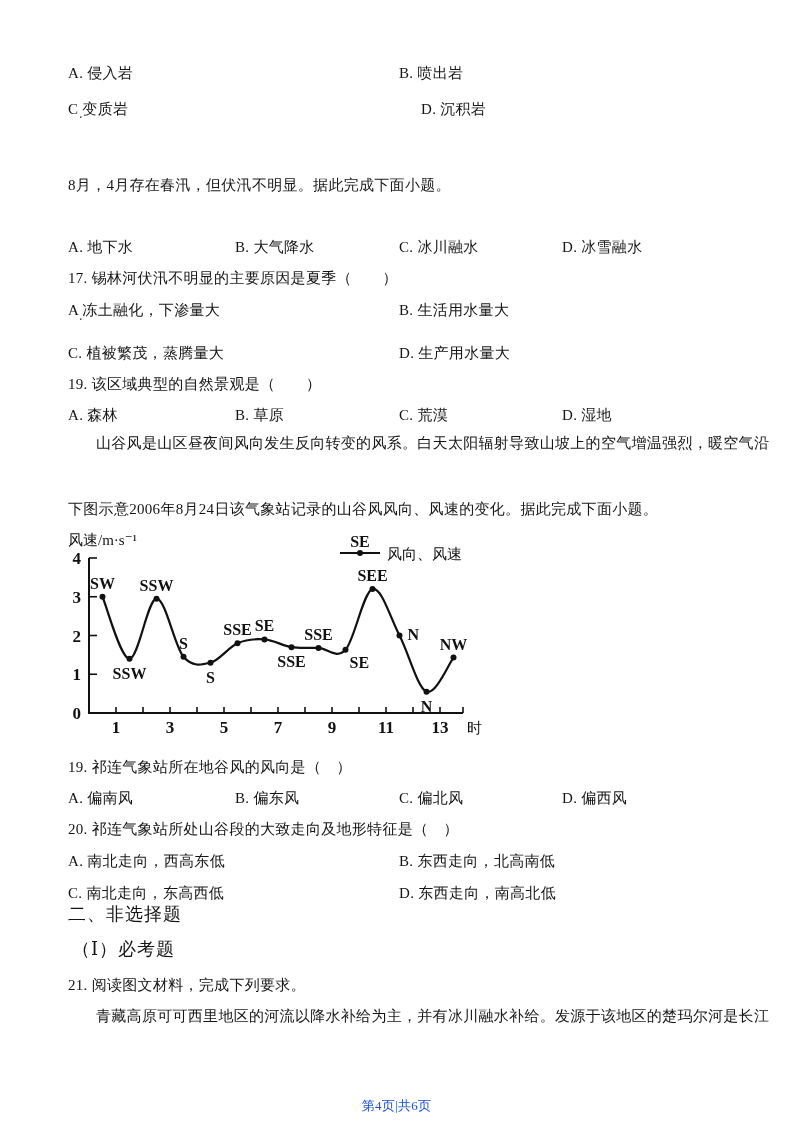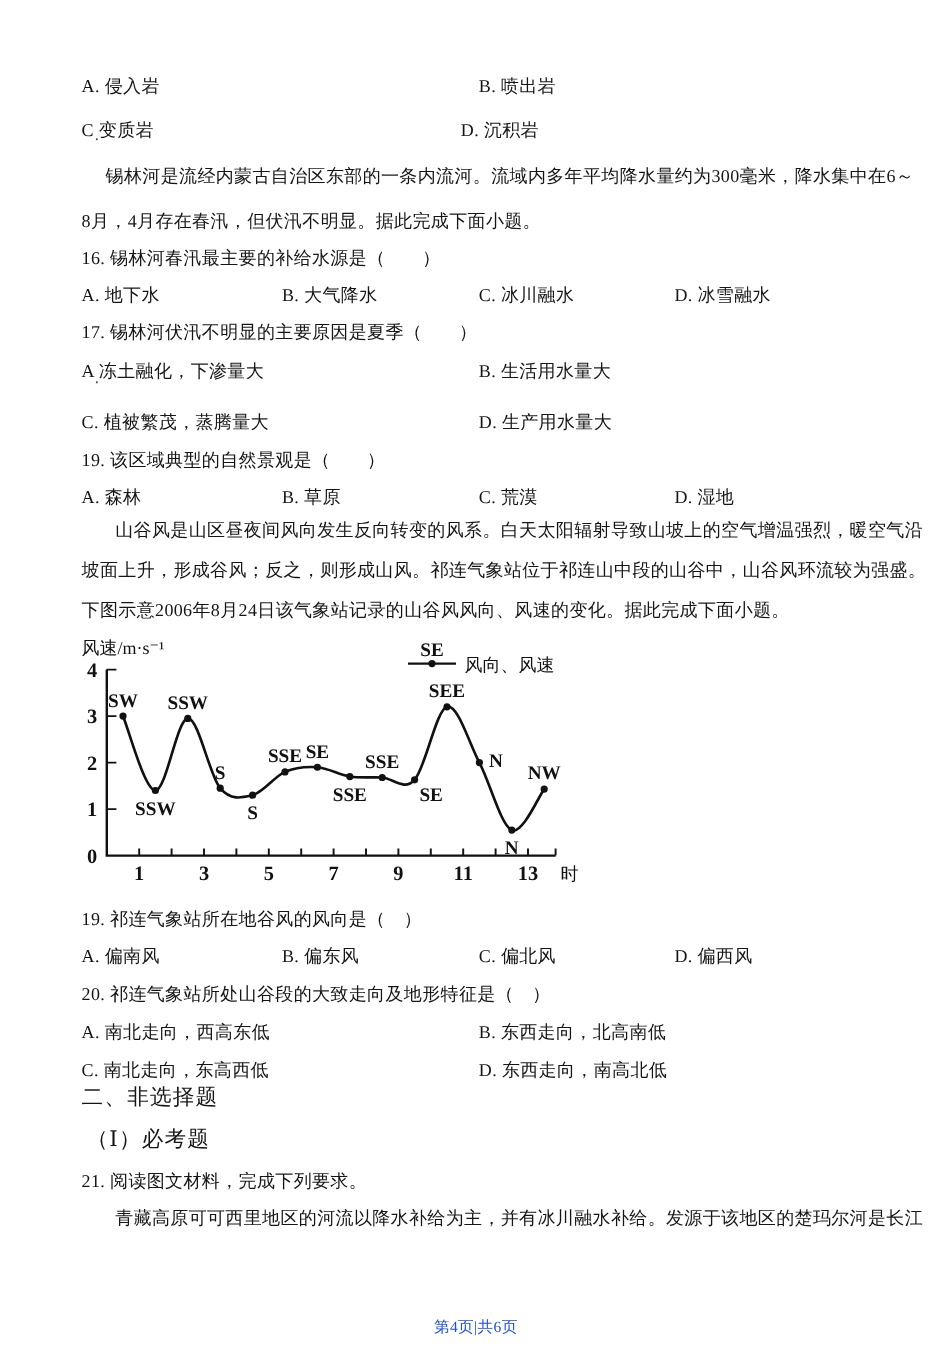--- a/index.html
+++ b/index.html
@@ -19,47 +19,44 @@
   .cjk15{font:15px "Liberation Serif","DejaVu Serif",serif;}
 </style>
 </head>
 <body>
 
 <div class="page">
 
   <div class="line" style="left:68px;top:64px">A. 侵入岩</div>
   <div class="line" style="left:399px;top:64px">B. 喷出岩</div>
   <div class="line" style="left:68px;top:100px">C 变质岩</div>
-  <div class="line" style="left:384px;top:100px">D. 沉积岩</div>
+  <div class="line" style="left:421px;top:100px">D. 沉积岩</div>
   <div class="line stray" style="left:79px;top:104px">.</div>
 
-  <div class="line" style="left:88px;top:139px">锡林河是流经内蒙古自治区东部的一条内流河。流域内多年平均降水量约为300毫米，降水集中在6～</div>
   <div class="line" style="left:68px;top:176px">8月，4月存在春汛，但伏汛不明显。据此完成下面小题。</div>
 
-  <div class="line" style="left:68px;top:207px">16. 锡林河春汛最主要的补给水源是（　　）</div>
   <div class="line" style="left:68px;top:238px">A. 地下水</div>
   <div class="line" style="left:235px;top:238px">B. 大气降水</div>
   <div class="line" style="left:399px;top:238px">C. 冰川融水</div>
   <div class="line" style="left:562px;top:238px">D. 冰雪融水</div>
 
   <div class="line" style="left:68px;top:269px">17. 锡林河伏汛不明显的主要原因是夏季（　　）</div>
   <div class="line" style="left:68px;top:301px">A 冻土融化，下渗量大</div>
   <div class="line" style="left:399px;top:301px">B. 生活用水量大</div>
   <div class="line stray" style="left:79px;top:306px">.</div>
   <div class="line" style="left:68px;top:344px">C. 植被繁茂，蒸腾量大</div>
   <div class="line" style="left:399px;top:344px">D. 生产用水量大</div>
 
   <div class="line" style="left:68px;top:375px">19. 该区域典型的自然景观是（　　）</div>
   <div class="line" style="left:68px;top:406px">A. 森林</div>
   <div class="line" style="left:235px;top:406px">B. 草原</div>
   <div class="line" style="left:399px;top:406px">C. 荒漠</div>
   <div class="line" style="left:562px;top:406px">D. 湿地</div>
 
   <div class="line" style="left:96px;top:434px">山谷风是山区昼夜间风向发生反向转变的风系。白天太阳辐射导致山坡上的空气增温强烈，暖空气沿</div>
-  <div class="line" style="left:68px;top:467px">坡面上升，形成谷风；反之，则形成山风。祁连气象站位于祁连山中段的山谷中，山谷风环流较为强盛。</div>
   <div class="line" style="left:68px;top:500px">下图示意2006年8月24日该气象站记录的山谷风风向、风速的变化。据此完成下面小题。</div>
 
   <svg id="wind-chart" style="position:absolute;left:60px;top:525px" width="440" height="218" viewBox="0 0 440 218">
       <text x="8" y="20" class="cjk15">风速/m·s⁻¹</text>
       <text x="300" y="22" text-anchor="middle" class="dirlabel">SE</text>
       <line x1="280" y1="28" x2="320" y2="28" stroke="#111" stroke-width="2"></line>
       <circle cx="300" cy="28" r="3" fill="#111"></circle>
       <text x="327" y="34" class="cjk15">风向、风速</text>
       <path d="M29,33 L29,188 L403,188" fill="none" stroke="#111" stroke-width="2"></path>
       <text x="21" y="194" text-anchor="end" class="tick">0</text>

